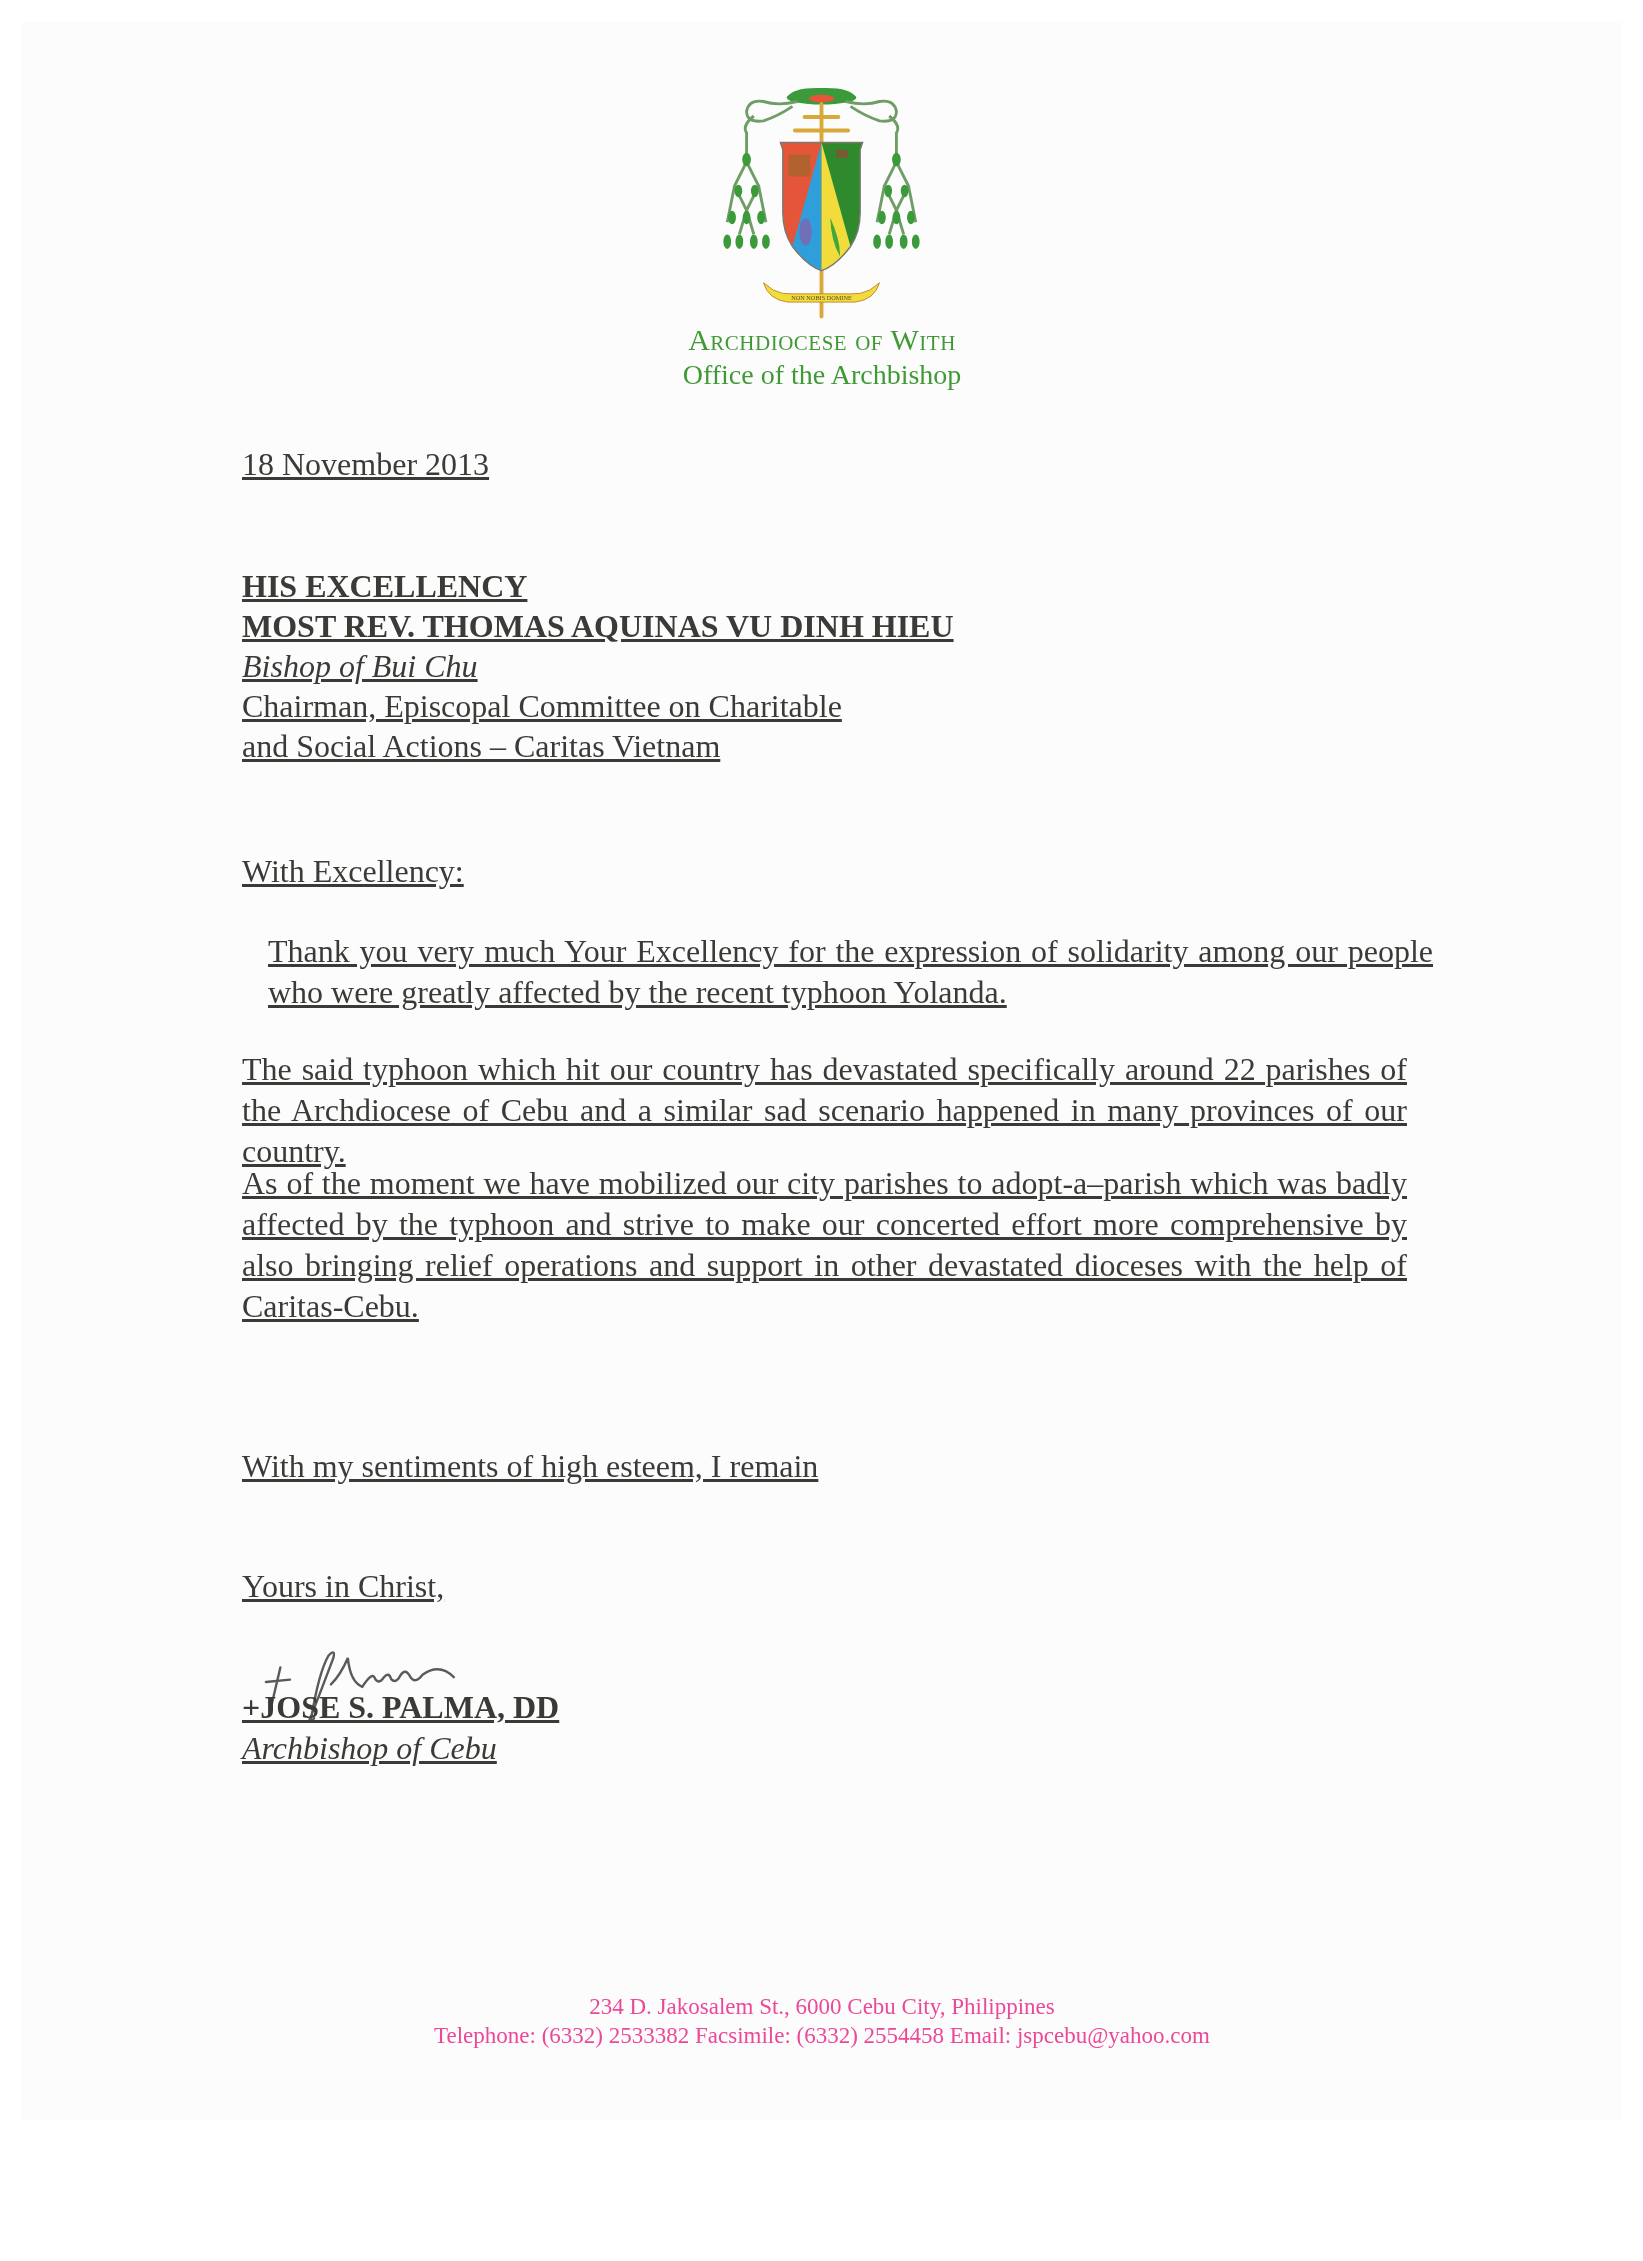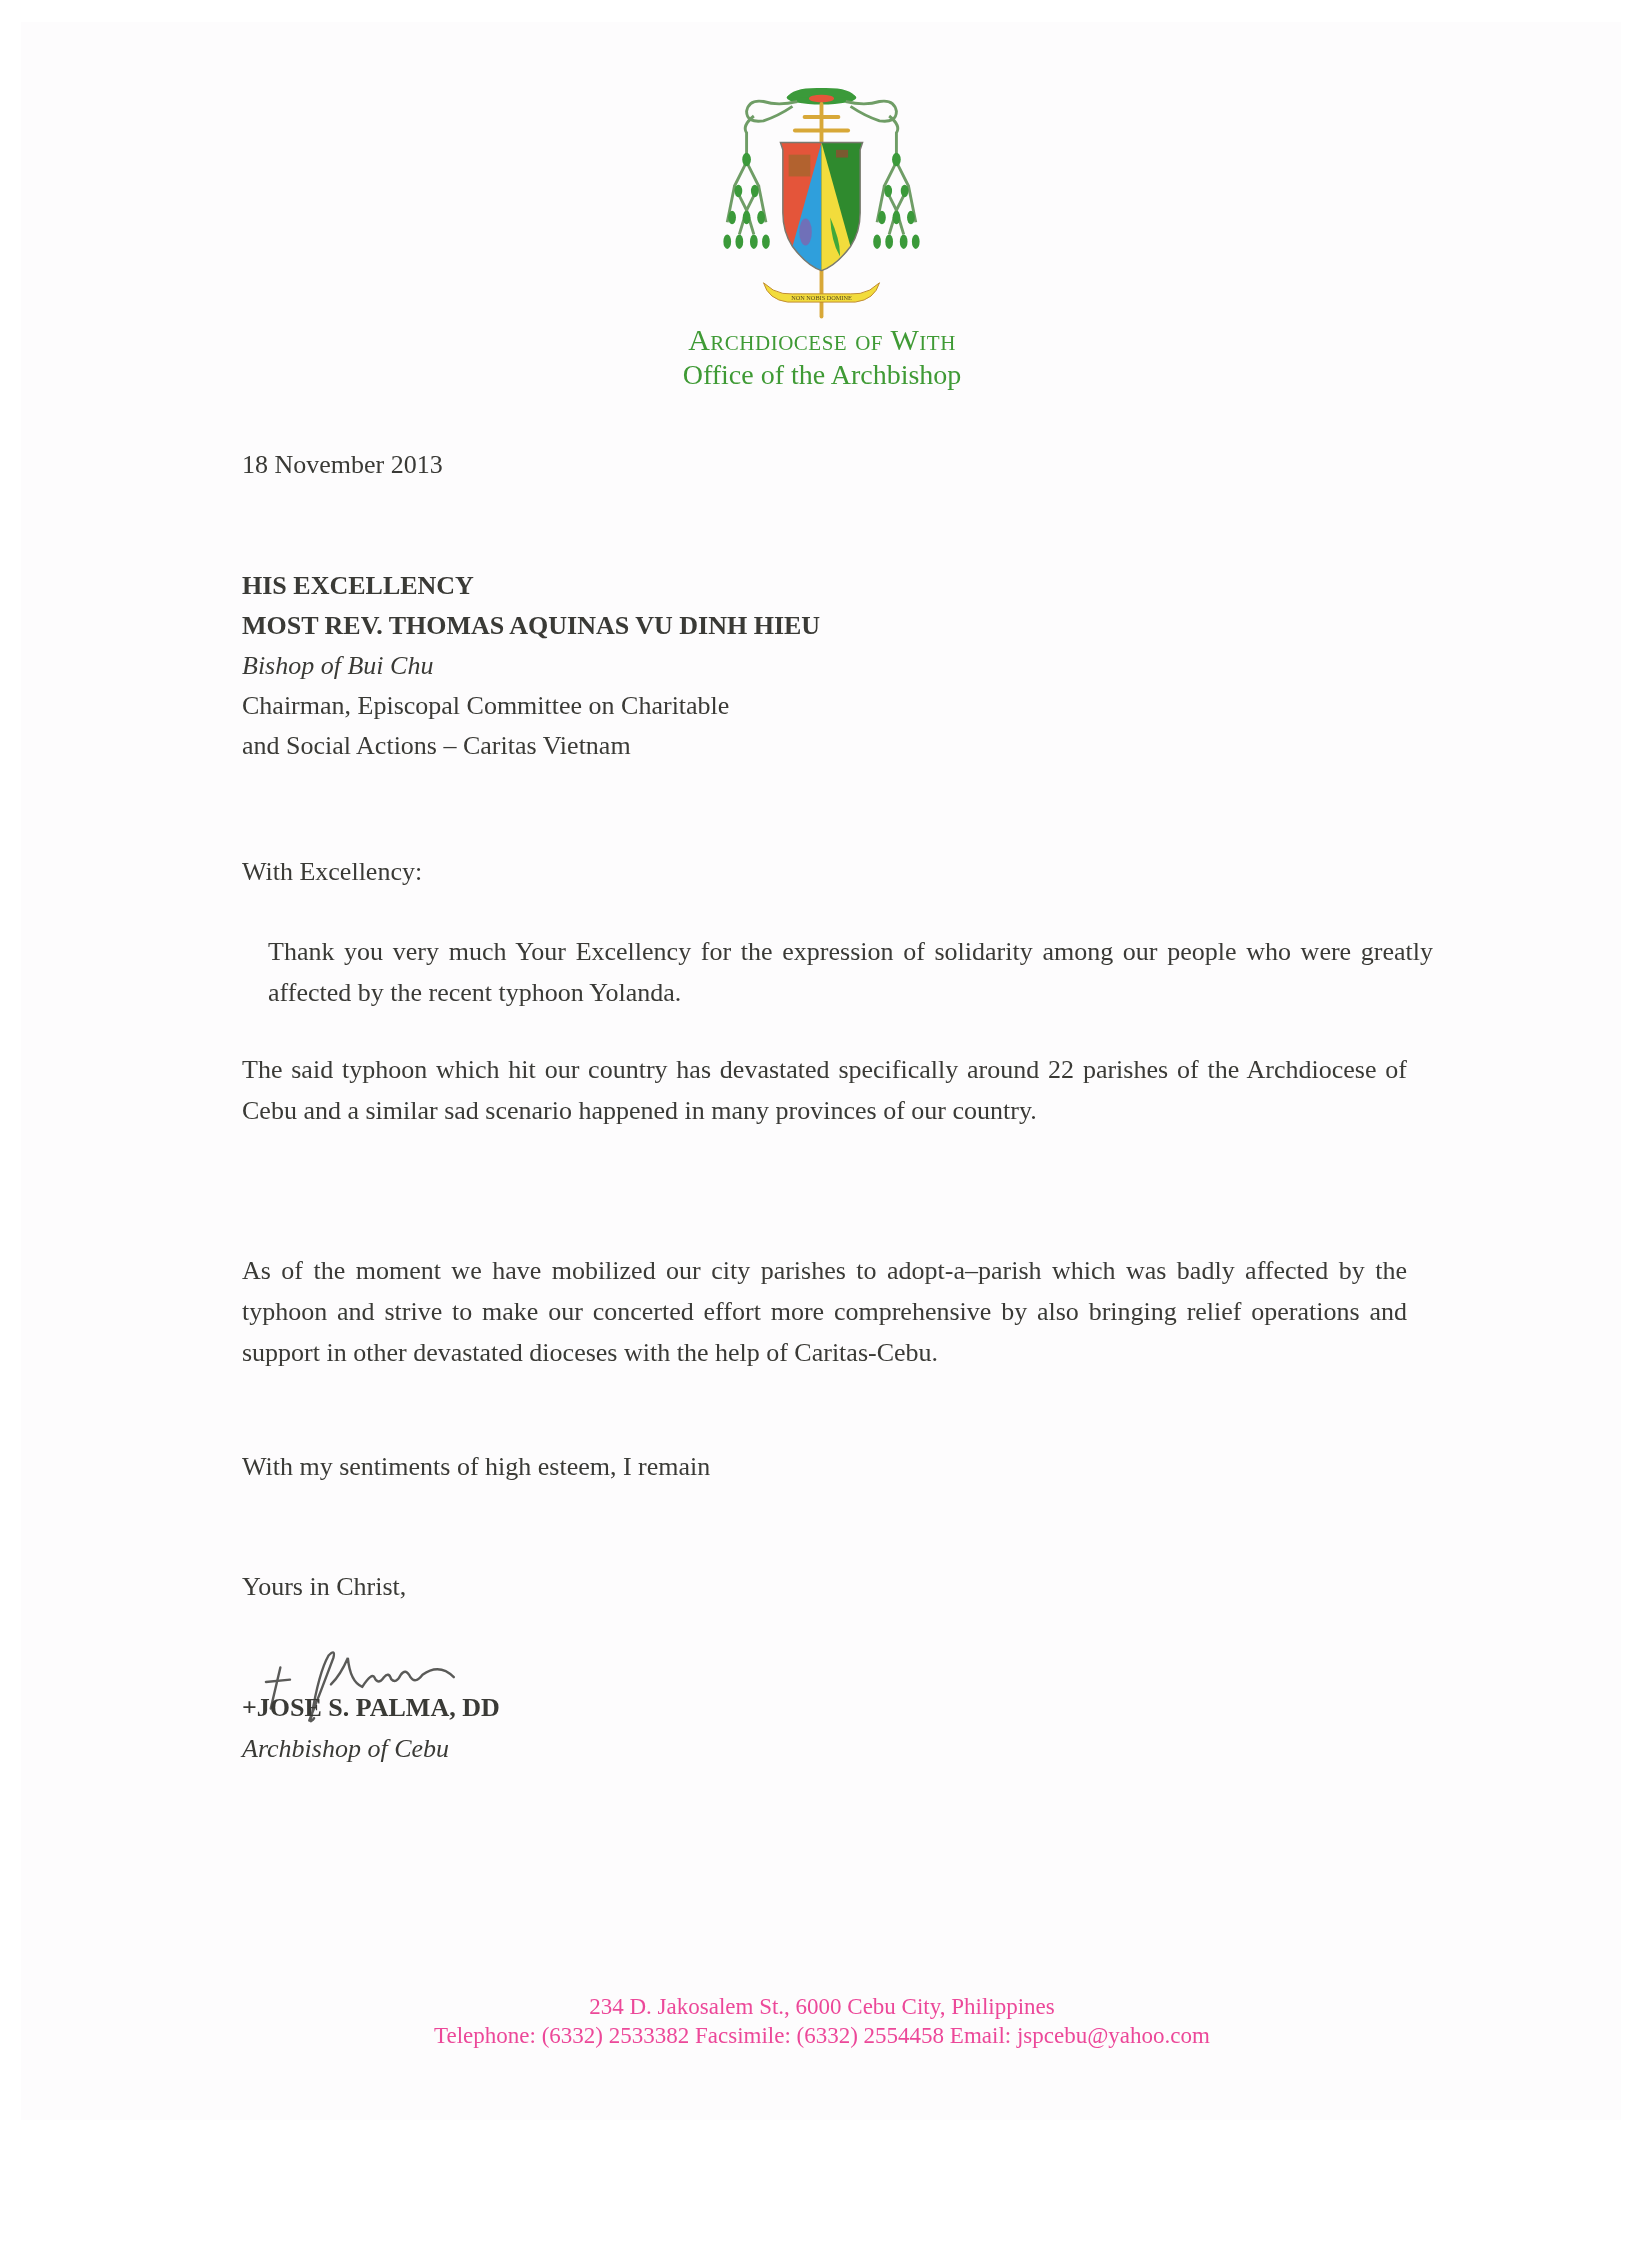--- a/index.html
+++ b/index.html
@@ -23,31 +23,31 @@
       width: 203px; height: 232px;
     }
     .letterhead {
       position: absolute;
       left: 0; top: 322px; width: 1644px;
       text-align: center;
       color: #3f9a35;
       font-size: 28px; line-height: 35px;
     }
     .letterhead .org { font-variant: small-caps; letter-spacing: 0.5px; font-size: 30px; }
-    .block { position: absolute; left: 242px; width: 1165px; font-size: 26px; line-height: 41px; }
+    .block { position: absolute; left: 242px; width: 1165px; font-size: 32px; line-height: 41px; text-decoration: underline; }
     .date { top: 444px; }
     .recipient { top: 566px; line-height: 40px; }
     .recipient .bold { font-weight: bold; }
     .recipient .ital { font-style: italic; }
     .salutation { top: 851px; }
     .para { text-align: justify; }
     .para p { margin: 0; }
     .p1 { top: 931px; margin-left: 26px; }
     .p2 { top: 1049px; }
-    .p3 { top: 1250px; }
+    .p3 { top: 1163px; }
     .closing1 { top: 1446px; }
     .closing2 { top: 1566px; }
     .signature { position: absolute; left: 251px; top: 1629px; width: 290px; height: 106px; }
     .signer { top: 1687px; line-height: 41px; }
     .signer .name { font-weight: bold; }
     .signer .title { font-style: italic; }
     .footer {
       position: absolute;
       left: 0; top: 1992px; width: 1644px;
       text-align: center;

